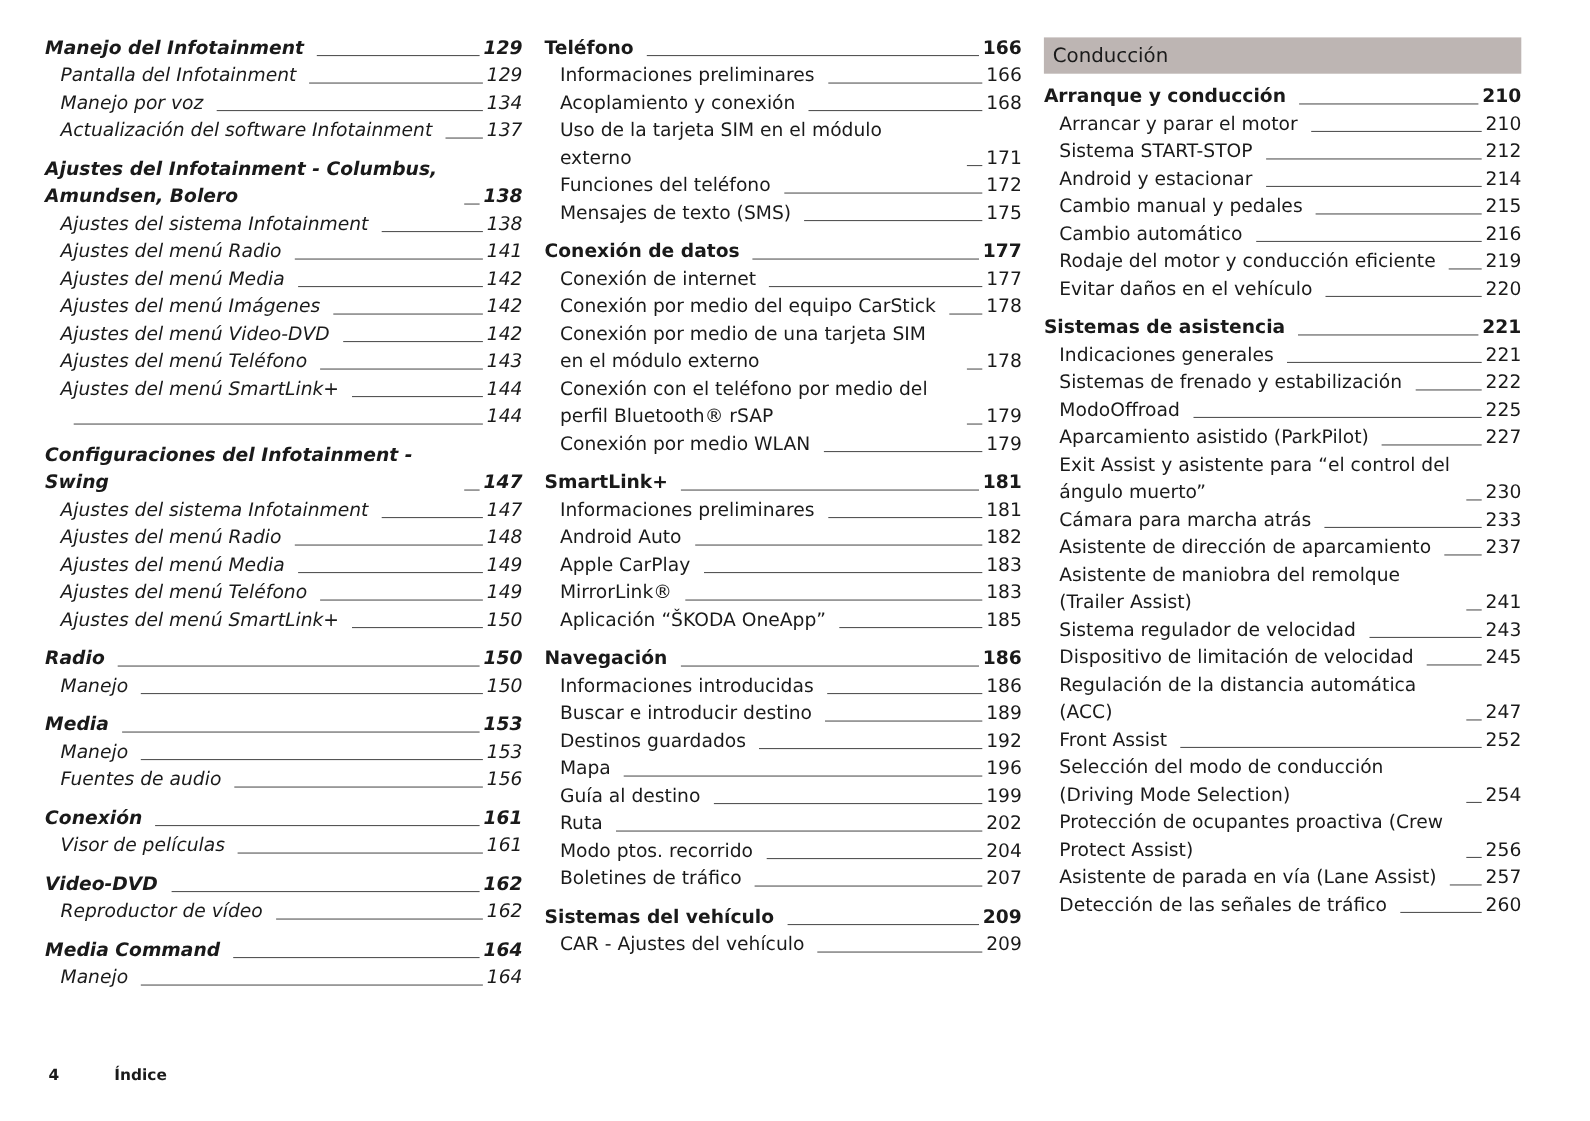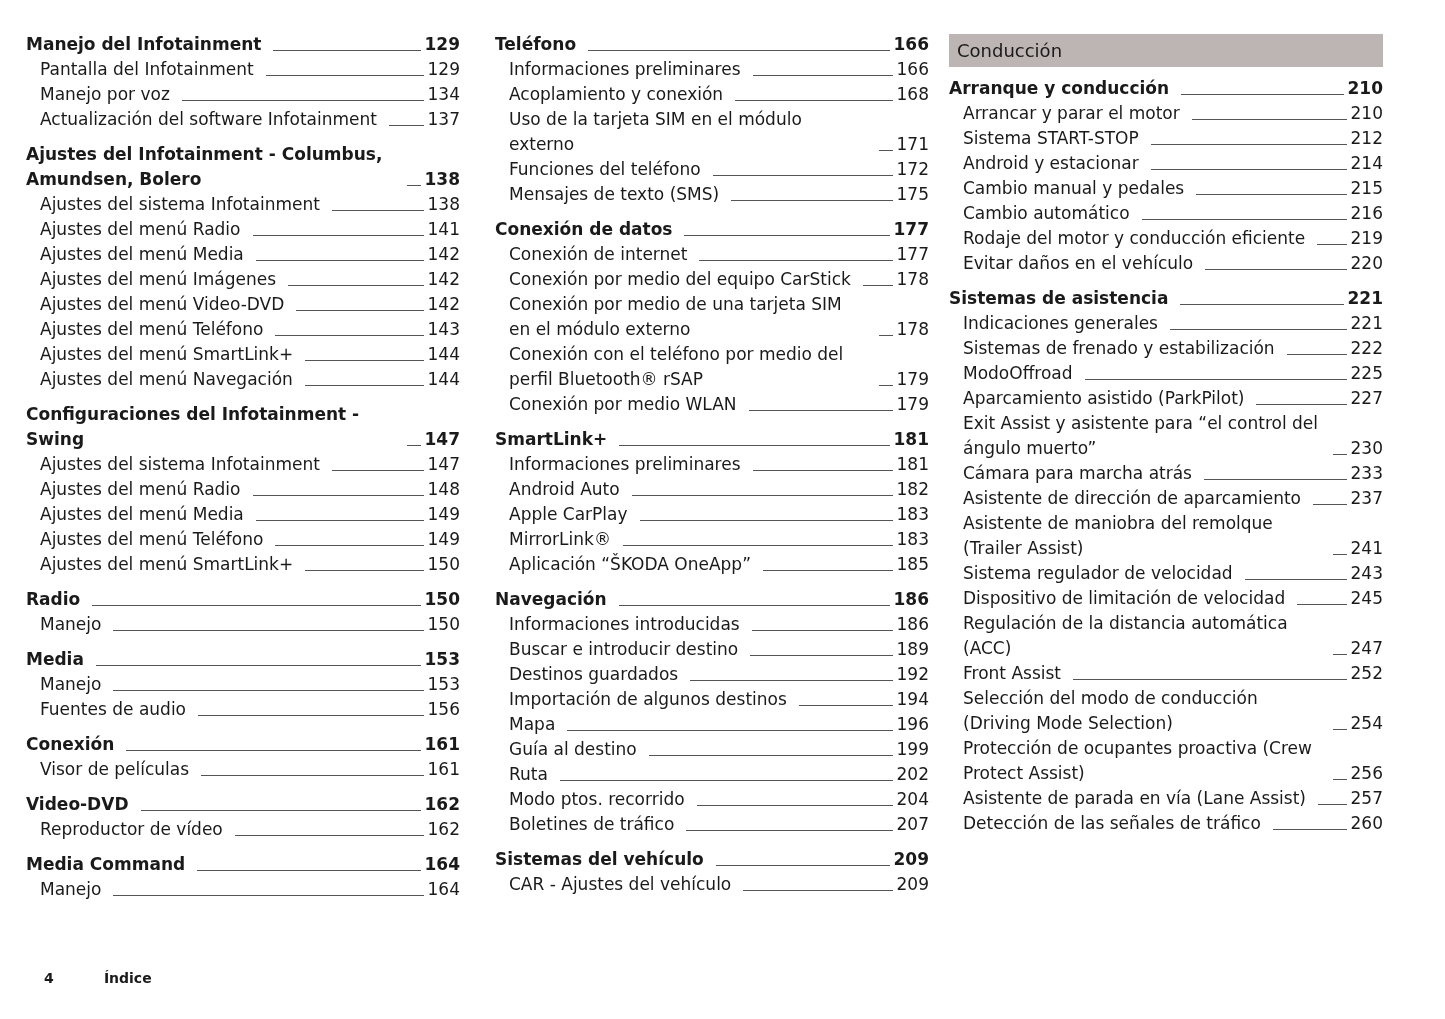--- a/index.html
+++ b/index.html
@@ -1,21 +1,21 @@
 <!DOCTYPE html>
 <html><head>
 <meta charset="utf-8">
 <style>
   html, body { margin: 0; padding: 0; background: #ffffff; }
   body {
     width: 1445px; height: 1019px; position: relative; overflow: hidden;
     font-family: "DejaVu Sans", sans-serif; color: #1a1a1a;
   }
   .col { position: absolute; top: 32px; width: 434px; }
-  #col-0 { left: 26px; }
+  #col-0 { left: 41px; font-style: italic; }
   #col-1 { left: 495px; }
   #col-2 { left: 949px; }
   .section-header {
     background: #bdb5b3; height: 33px; line-height: 33px; padding-left: 8px;
     font-weight: normal; font-size: 18px; margin-top: 2px; margin-bottom: 9px;
   }
   .group { margin-bottom: 10px; }
   .entry {
     display: flex; align-items: flex-end; font-size: 17px; line-height: 25px;
   }
@@ -90,21 +90,20 @@
         <span class="title">Ajustes del menú Teléfono</span>
         <span class="leader"></span>
         <span class="page">143</span>
       </div>
       <div class="entry lvl2">
         <span class="title">Ajustes del menú SmartLink+</span>
         <span class="leader"></span>
         <span class="page">144</span>
       </div>
       <div class="entry lvl2">
-        <span class="title">Ajustes del menú Navegación</span>
         <span class="leader"></span>
         <span class="page">144</span>
       </div>
     </div>
     <div class="group">
       <div class="entry lvl1">
         <span class="title">Configuraciones del Infotainment - Swing</span>
         <span class="leader"></span>
         <span class="page">147</span>
       </div>
@@ -310,25 +309,20 @@
       </div>
       <div class="entry lvl2">
         <span class="title">Buscar e introducir destino</span>
         <span class="leader"></span>
         <span class="page">189</span>
       </div>
       <div class="entry lvl2">
         <span class="title">Destinos guardados</span>
         <span class="leader"></span>
         <span class="page">192</span>
-      </div>
-      <div class="entry lvl2">
-        <span class="title">Importación de algunos destinos</span>
-        <span class="leader"></span>
-        <span class="page">194</span>
       </div>
       <div class="entry lvl2">
         <span class="title">Mapa</span>
         <span class="leader"></span>
         <span class="page">196</span>
       </div>
       <div class="entry lvl2">
         <span class="title">Guía al destino</span>
         <span class="leader"></span>
         <span class="page">199</span>

